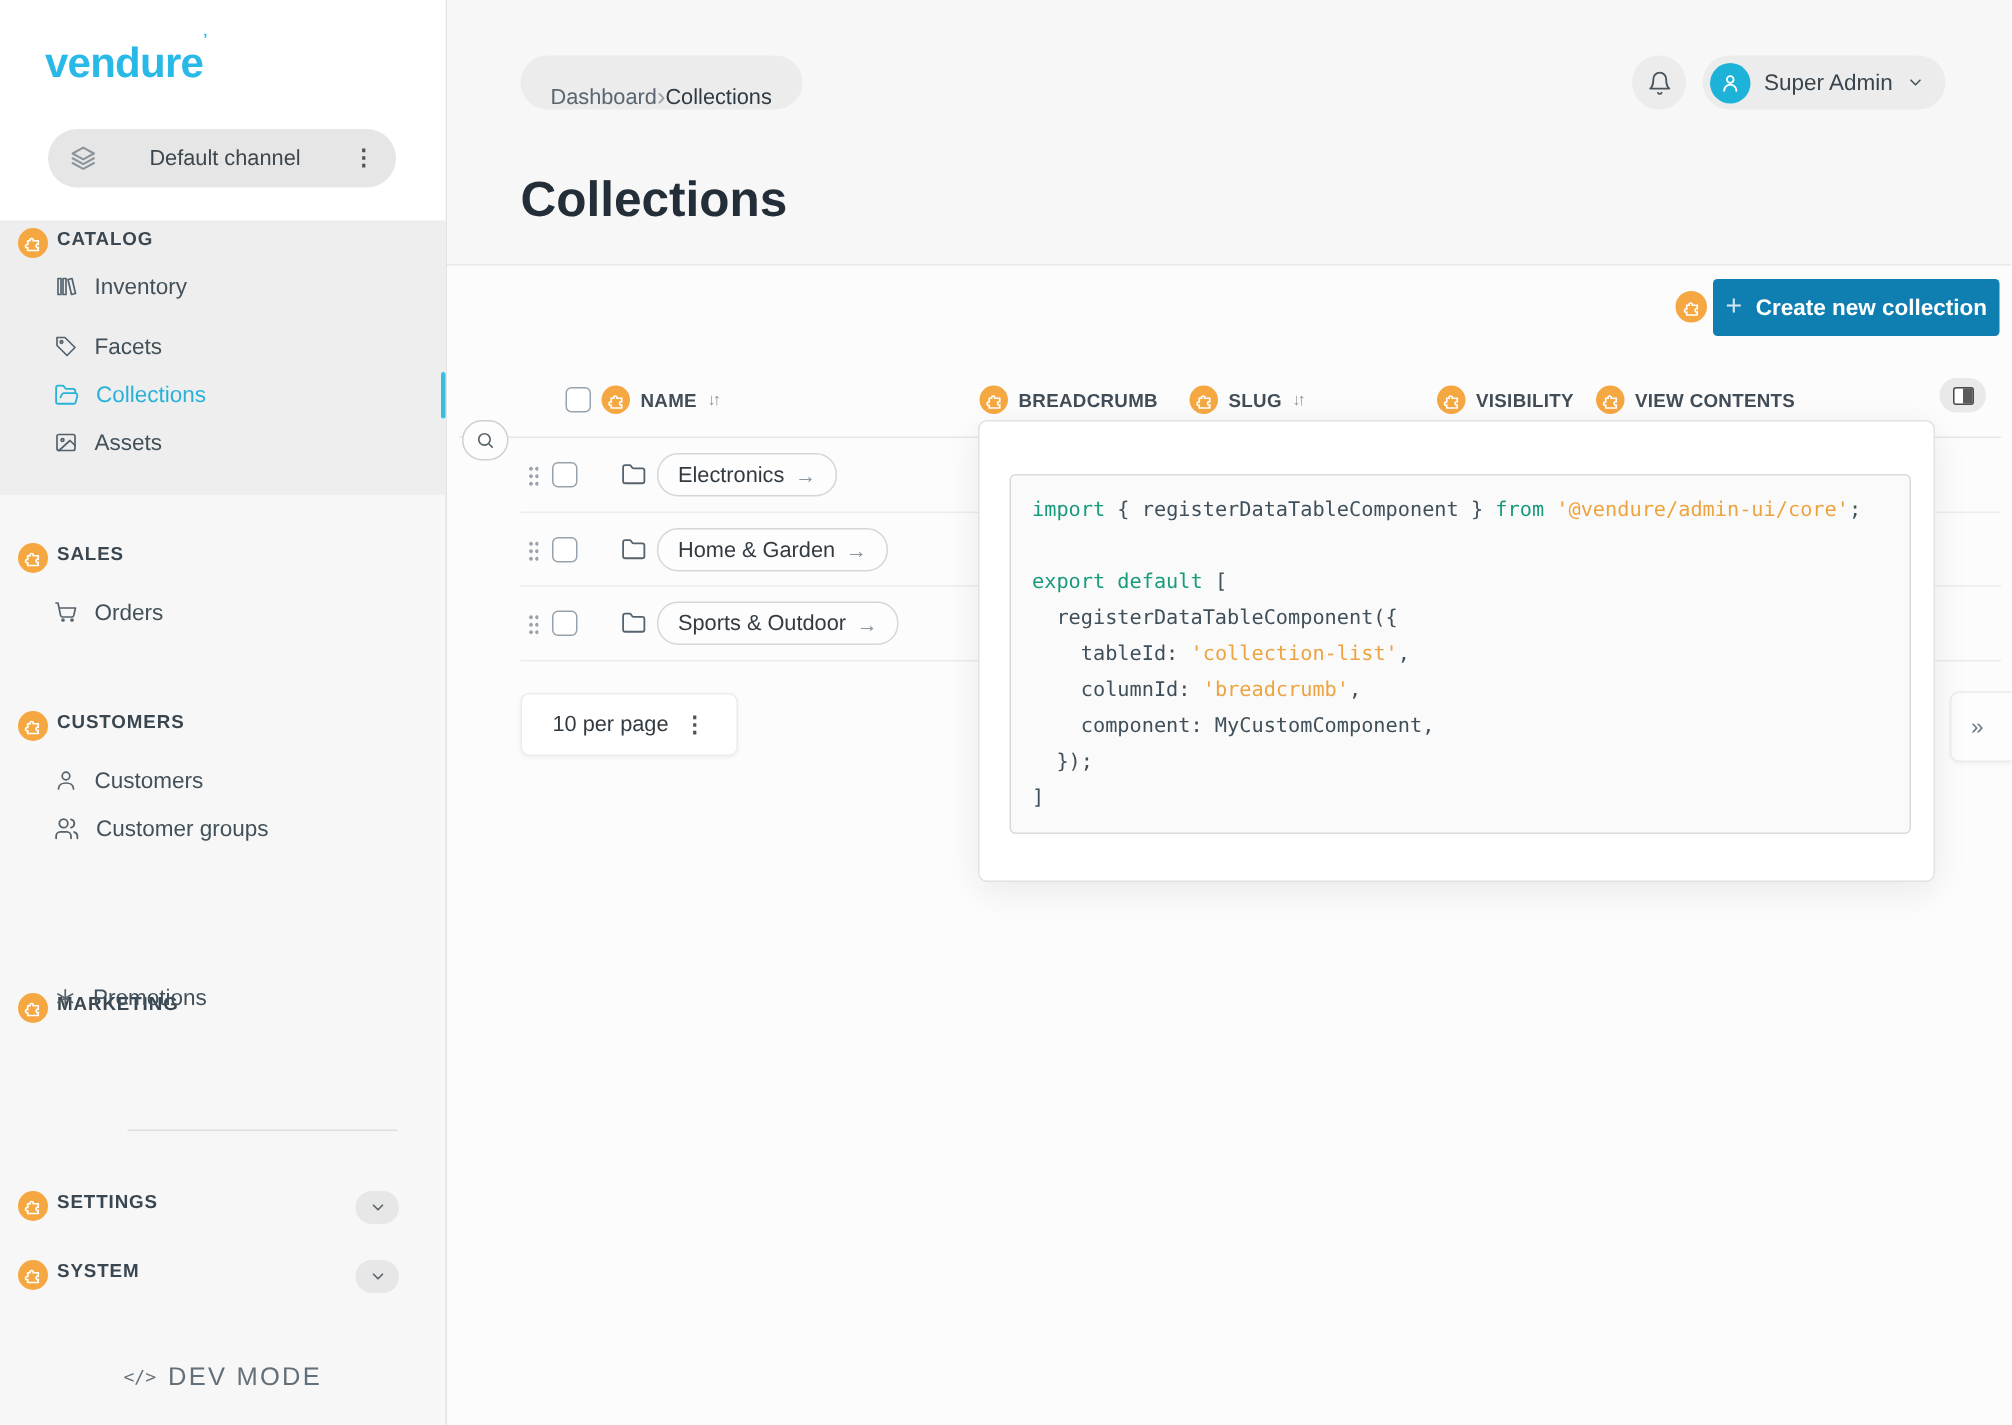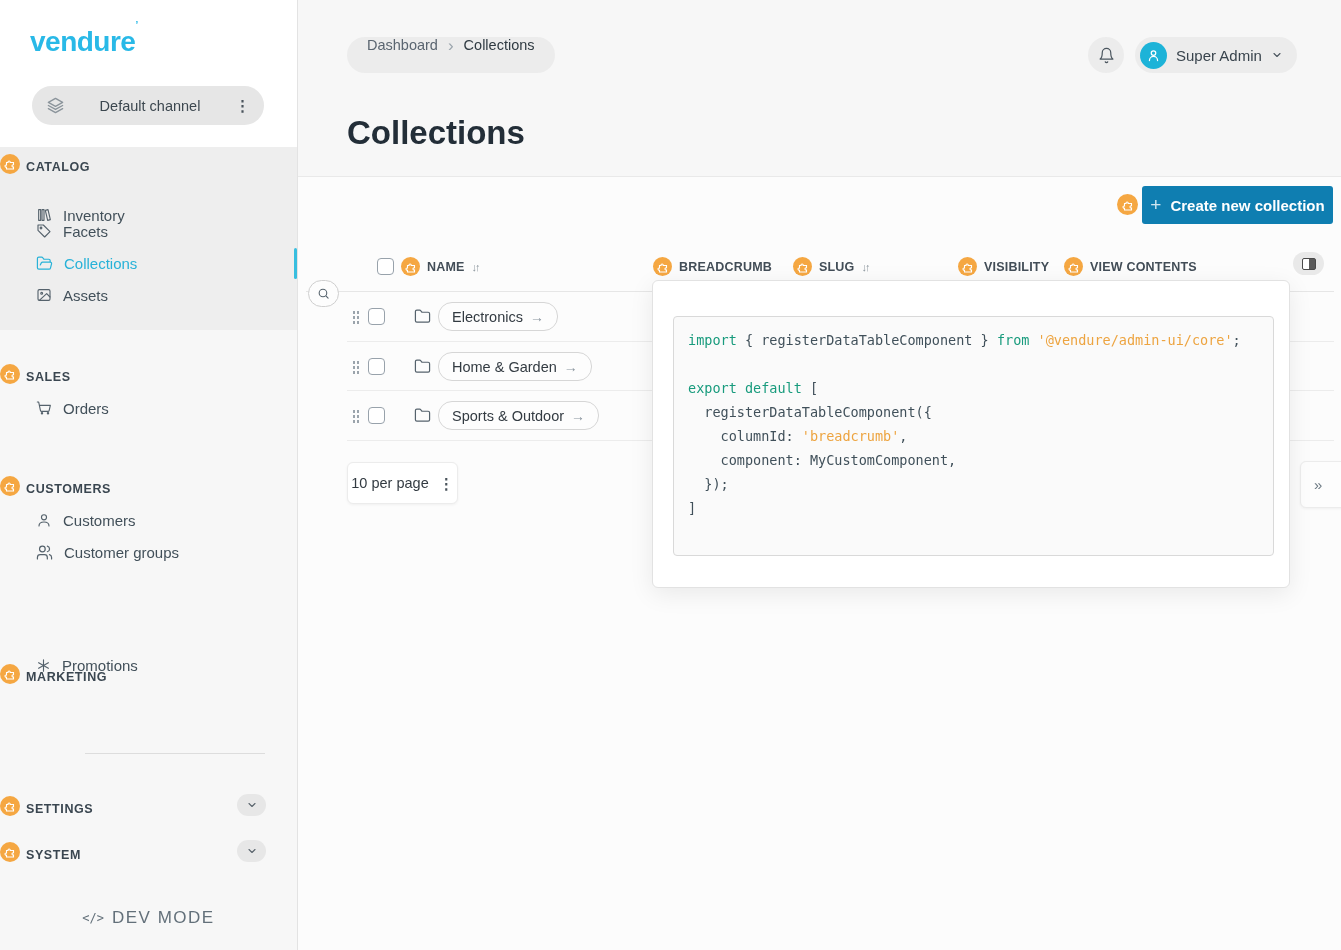--- a/index.html
+++ b/index.html
@@ -8,40 +8,40 @@
 
   
   .sidebar{position:absolute;left:0;top:0;width:298px;height:950px;background:#f7f7f7;border-right:1px solid #e3e3e3;box-sizing:border-box;padding-left:14px;}
   .sidebar-top{position:absolute;left:0;top:0;width:100%;height:147px;background:#ffffff;}
   .logo{position:absolute;left:30px;top:26px;font-size:28px;font-weight:700;color:#29b9e7;letter-spacing:-0.5px;}
   .logo sup{font-size:10px;top:-12px;position:relative;}
   .channel-pill{position:absolute;left:32px;top:86px;width:232px;height:39px;background:#e6e6e6;border-radius:20px;display:flex;align-items:center;box-sizing:border-box;padding:0 14px;}
   .channel-pill .label{flex:1;text-align:center;font-size:14.5px;color:#3c474f;}
   .kebab{color:#4a545c;font-size:15px;font-weight:700;line-height:1;}
   .section-active-bg{position:absolute;left:0;top:147px;width:100%;height:183px;background:#eeeeee;}
-  .nav-section-header{position:absolute;left:0;display:flex;align-items:flex-end;gap:6px;height:22px;}
+  .nav-section-header{position:absolute;left:12px;display:flex;align-items:flex-start;gap:6px;height:22px;}
   .nav-section-header .sec-label{font-size:12.5px;font-weight:700;color:#3a4650;letter-spacing:0.6px;}
   .nav-item{position:absolute;left:36px;display:flex;align-items:center;gap:11px;height:30px;cursor:pointer;}
   .nav-item .ni-label{font-size:15px;color:#42505a;}
   .nav-item.active .ni-label{color:#28b2d8;}
   .accent-bar{position:absolute;left:294px;top:248px;width:3px;height:31px;background:#38bedf;border-radius:2px;}
   .chev-pill{position:absolute;width:29px;height:22px;border-radius:11px;background:#e7e7e7;display:flex;align-items:center;justify-content:center;}
   .side-divider{position:absolute;left:85px;top:753px;width:180px;height:1px;background:#dddddd;}
   .dev-footer{position:absolute;left:0;top:908px;width:100%;display:flex;justify-content:center;align-items:center;gap:8px;color:#63707a;}
   .dev-footer .code-glyph{font-family:"DejaVu Sans Mono",monospace;font-size:12px;}
   .dev-footer .dev-label{font-size:17px;letter-spacing:1.5px;font-weight:500;}
 
   
   .badge{width:20px;height:20px;border-radius:50%;background:#f5a742;display:inline-flex;align-items:center;justify-content:center;flex:none;cursor:pointer;}
   .badge.small{width:19px;height:19px;}
   .badge svg{width:12px;height:12px;}
 
   
   .main-band{position:absolute;left:298px;top:0;width:1043px;height:176px;background:#f7f7f7;border-bottom:1px solid #e9e9e9;}
-  .crumb-pill{position:absolute;left:347px;top:37px;height:36px;border-radius:18px;background:#ececec;display:flex;align-items:flex-start;padding:0 20px;gap:10px;}
+  .crumb-pill{position:absolute;left:347px;top:37px;height:36px;border-radius:18px;background:#ececec;display:flex;align-items:flex-end;padding:0 20px;}
   .crumb-a{font-size:14.5px;color:#5a6570;cursor:pointer;}
   .crumb-sep{font-size:17px;color:#9aa4ac;line-height:1;}
   .crumb-b{font-size:14.5px;color:#2f3a42;font-weight:500;}
   .bell-btn{position:absolute;left:1088px;top:37px;width:36px;height:36px;border-radius:50%;background:#ececec;display:flex;align-items:center;justify-content:center;cursor:pointer;}
   .user-pill{position:absolute;left:1135px;top:37px;height:36px;border-radius:18px;background:#ececec;display:flex;align-items:center;padding:0 14px 0 5px;gap:9px;cursor:pointer;}
   .avatar{width:27px;height:27px;border-radius:50%;background:#1db3d8;display:flex;align-items:center;justify-content:center;}
   .user-name{font-size:15px;color:#39444d;}
   .page-title{position:absolute;left:347px;top:114px;font-size:33px;font-weight:700;color:#232e38;}
 
   
@@ -60,21 +60,21 @@
   .row{position:absolute;left:347px;width:987px;height:49px;display:flex;align-items:center;}
   .row-border{position:absolute;left:347px;width:987px;height:1px;background:#ececec;}
   .drag-dots{width:7px;height:14px;margin-left:5px;background-image:radial-gradient(#9ba4ac 1px,transparent 1.3px);background-size:4px 5px;cursor:grab;}
   .row .checkbox{margin-left:9px;}
   .row .folder{margin-left:29px;}
   .name-pill{margin-left:7px;height:27px;border:1px solid #d6d6d6;border-radius:14px;background:#fdfdfd;display:flex;align-items:center;padding:0 13px;gap:7px;cursor:pointer;}
   .name-pill .np-label{font-size:14.5px;color:#333b42;}
   .name-pill .np-arrow{font-size:14px;color:#8a959e;}
 
   
-  .perpage-card{position:absolute;left:347px;top:462px;width:111px;height:42px;background:#ffffff;border:1px solid #ececec;border-radius:6px;box-shadow:0 1px 3px rgba(0,0,0,0.05);display:flex;align-items:center;justify-content:center;gap:10px;box-sizing:border-box;cursor:pointer;}
+  .perpage-card{position:absolute;left:347px;top:462px;width:145px;height:42px;background:#ffffff;border:1px solid #ececec;border-radius:6px;box-shadow:0 1px 3px rgba(0,0,0,0.05);display:flex;align-items:center;justify-content:center;gap:10px;box-sizing:border-box;cursor:pointer;}
   .perpage-card .pp-label{font-size:14.5px;color:#333b42;}
   .next-card{position:absolute;left:1300px;top:461px;width:48px;height:47px;background:#fdfdfd;border:1px solid #ececec;border-radius:6px;box-shadow:0 1px 3px rgba(0,0,0,0.05);display:flex;align-items:center;box-sizing:border-box;padding-left:13px;cursor:pointer;}
   .next-card .nx{font-size:15px;color:#6d7a84;}
 
   
   .popover{position:absolute;left:652px;top:280px;width:638px;height:308px;background:#ffffff;border:1px solid #e2e2e2;border-radius:6px;box-shadow:0 6px 24px rgba(0,0,0,0.08);box-sizing:border-box;padding-left:25px;}
   .codebox{position:absolute;left:20px;top:35px;width:601px;height:240px;background:#fafafa;border:1px solid #d9d9d9;border-radius:4px;box-sizing:border-box;padding:11px 0 0 14px;overflow:hidden;}
   .code-line{font-family:"DejaVu Sans Mono",monospace;font-size:13.5px;line-height:24px;white-space:pre;}
   .tok-kw{color:#189b7d;}
   .tok-str{color:#eda440;}
@@ -107,21 +107,21 @@
     <div class="accent-bar"></div>
 
     <div class="nav-section-header" style="top:152px;">
       <span class="badge">
           <svg viewBox="0 0 24 24" fill="none" stroke="#ffffff" stroke-width="2.2">
             <path d="M5 9h3a2.3 2.3 0 1 1 4.4 0H19v4.6a2.3 2.3 0 1 0 0 4.4V22H5v-3.6a2.3 2.3 0 1 1 0-4.4V9z"></path>
           </svg>
         </span>
       <span class="sec-label">CATALOG</span>
     </div>
-    <div class="nav-item" style="top:200px;">
+    <div class="nav-item" style="top:176px;">
       <span>
           <svg class="ic" width="16" height="16" viewBox="0 0 24 24" fill="none" stroke="#55626c" stroke-width="1.7" stroke-linejoin="round" stroke-linecap="round">
             <path d="M4 4h3v16H4z"></path>
             <path d="M9 4h3v16H9z"></path>
             <path d="m14 5 4-1 3.5 15-4 1z"></path>
           </svg>
         </span>
       <span class="ni-label">Inventory</span>
     </div>
     <div class="nav-item" style="top:216px;">
@@ -401,20 +401,21 @@
   <div class="next-card">
     <span class="nx">»</span>
   </div>
 
   <div class="popover">
     <div class="codebox">
         <div class="code-line"><span class="tok-kw">import</span><span class="tok-pl"> { registerDataTableComponent } </span><span class="tok-kw">from</span><span class="tok-pl"> </span><span class="tok-str">'@vendure/admin-ui/core'</span><span class="tok-pl">;</span></div>
         <div class="code-line">&nbsp;</div>
         <div class="code-line"><span class="tok-kw">export default</span><span class="tok-pl"> [</span></div>
         <div class="code-line"><span class="tok-pl">  registerDataTableComponent({</span></div>
+        <div class="code-line"><span class="tok-pl">    tableId: </span><span class="tok-str">'collection-list'</span><span class="tok-pl">,</span></div>
         <div class="code-line"><span class="tok-pl">    columnId: </span><span class="tok-str">'breadcrumb'</span><span class="tok-pl">,</span></div>
         <div class="code-line"><span class="tok-pl">    component: MyCustomComponent,</span></div>
         <div class="code-line"><span class="tok-pl">  });</span></div>
         <div class="code-line"><span class="tok-pl">]</span></div>
       </div>
   </div>
 
 </div>
 
 </body></html>

